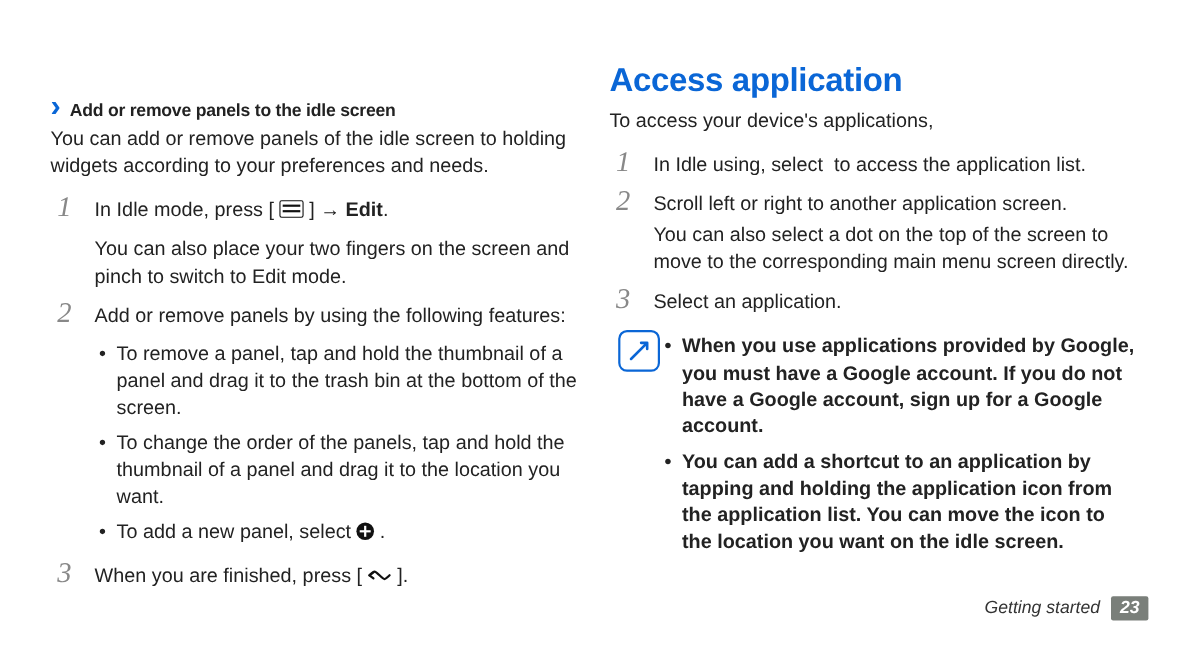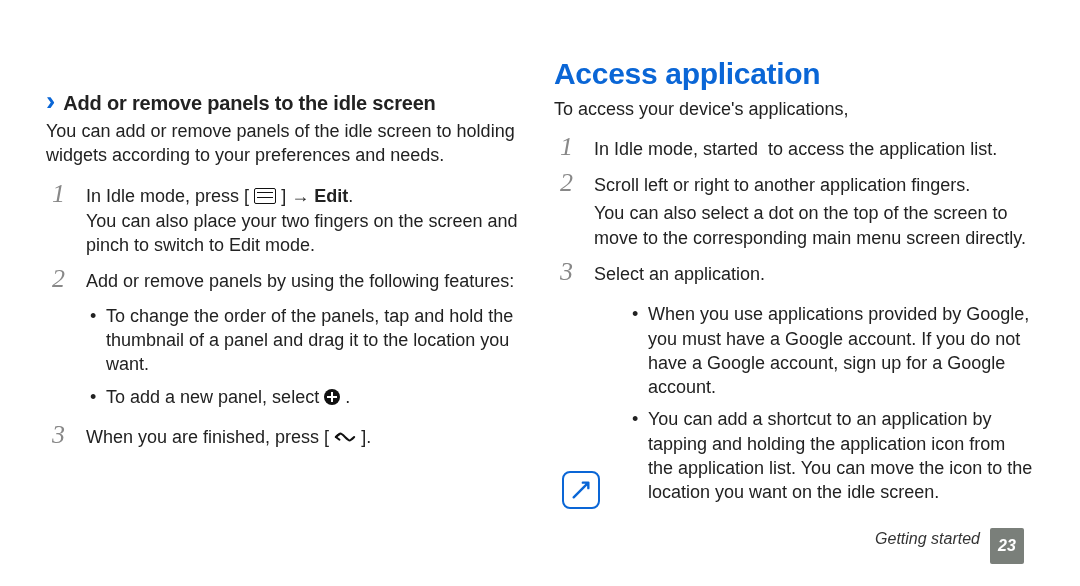--- a/index.html
+++ b/index.html
@@ -35,21 +35,21 @@
     line-height: 1;
     vertical-align: -2px;
   }
   .h2-row {
     display: flex;
     align-items: baseline;
     margin: 10px 0 2px 0;
   }
   .h2 {
     font-weight: 800;
-    font-size: 20px;
+    font-size: 16px;
     letter-spacing: -0.2px;
     margin-top: 32px;
   }
   .h1 {
     color: #0a66d6;
     font-weight: 800;
     font-size: 30px;
     letter-spacing: -0.3px;
     margin: 6px 0 2px 0;
   }
@@ -121,54 +121,56 @@
   .ic-add::before, .ic-add::after {
     content: "";
     position: absolute;
     background: #fff;
   }
   .ic-add::before { left: 3px; right: 3px; top: 7px; height: 2px; }
   .ic-add::after  { top: 3px; bottom: 3px; left: 7px; width: 2px; }
   .ic-back svg { width: 22px; height: 16px; display:block; }
   .note-row {
     display: flex;
-    align-items: flex-end;
-    column-gap: 28px;
+    align-items: flex-start;
+    column-gap: 0;
     margin-top: 6px;
     padding-left: 8px;
+    font-weight: bold;
   }
   .note-ic {
     flex: 0 0 34px;
     height: 34px;
     border: 2px solid #0a66d6;
     border-radius: 8px;
     display: flex;
     align-items: center;
     justify-content: center;
     margin-top: 2px;
   }
   .note-ic svg { width: 22px; height: 22px; }
   .footer {
     position: absolute;
-    right: 56px;
+    right: 36px;
     bottom: 22px;
     display: flex;
+    align-items: center;
     column-gap: 10px;
     font-size: 16px;
   }
   .footer .sec {
     font-style: italic;
     color: #333;
   }
   .footer .pg {
     display: inline-flex;
     align-items: center;
     justify-content: center;
     min-width: 26px;
-    height: 36px;
+    height: 22px;
     padding: 0 4px;
     background: #7a7f7a;
     color: #fff;
     font-style: italic;
     font-weight: 600;
     border-radius: 2px;
   }
 </style>
 </head>
 <body>
@@ -180,25 +182,26 @@
       <span class="chev">›</span>
       <span class="h2">Add or remove panels to the idle screen</span>
     </div>
     <div>You can add or remove panels of the idle screen to holding widgets according to your preferences and needs.</div>
 
     <ol class="steps">
       <li>
         <span>In Idle mode, press [</span>
         <span class="ic ic-menu"></span>
         <span>] → </span><span class="bold">Edit</span><span>.</span>
-        <div style="margin-top:1px;">You can also place your two fingers on the screen and pinch to switch to Edit mode.</div>
+        <div style="margin-top:12px;">You can also place your two fingers on the screen and pinch to switch to Edit mode.</div>
       </li>
       <li>
         <span>Add or remove panels by using the following features:</span>
         <ul class="bullets">
+          <li>To remove a panel, tap and hold the thumbnail of a panel and drag it to the trash bin at the bottom of the screen.</li>
           <li>To change the order of the panels, tap and hold the thumbnail of a panel and drag it to the location you want.</li>
           <li>
             <span>To add a new panel, select </span>
             <span class="ic ic-add"></span>
             <span>.</span>
           </li>
         </ul>
       </li>
       <li>
         <span>When you are finished, press [</span>
@@ -212,34 +215,34 @@
       </li>
     </ol>
   </div>
 
   <div class="col">
     <div class="h1">Access application</div>
     <div>To access your device's applications,</div>
 
     <ol class="steps">
       <li>
-        <span>In Idle mode, started </span>
+        <span>In Idle using, select </span>
         <span class="ic">
           <svg viewBox="0 0 16 16">
               <rect x="0" y="0" width="16" height="16" rx="2" fill="#111"></rect>
               <rect x="2.5" y="2.5" width="4" height="4" fill="#fff"></rect>
               <rect x="9.5" y="2.5" width="4" height="4" fill="#fff"></rect>
               <rect x="2.5" y="9.5" width="4" height="4" fill="#fff"></rect>
               <rect x="9.5" y="9.5" width="4" height="4" fill="#fff"></rect>
             </svg>
         </span>
         <span> to access the application list.</span>
       </li>
       <li>
-        <span>Scroll left or right to another application fingers.</span>
+        <span>Scroll left or right to another application screen.</span>
         <div style="margin-top:4px;">You can also select a dot on the top of the screen to move to the corresponding main menu screen directly.</div>
       </li>
       <li>
         <span>Select an application.</span>
       </li>
     </ol>
 
     <div class="note-row">
       <div class="note-ic">
         <svg viewBox="0 0 24 24">

